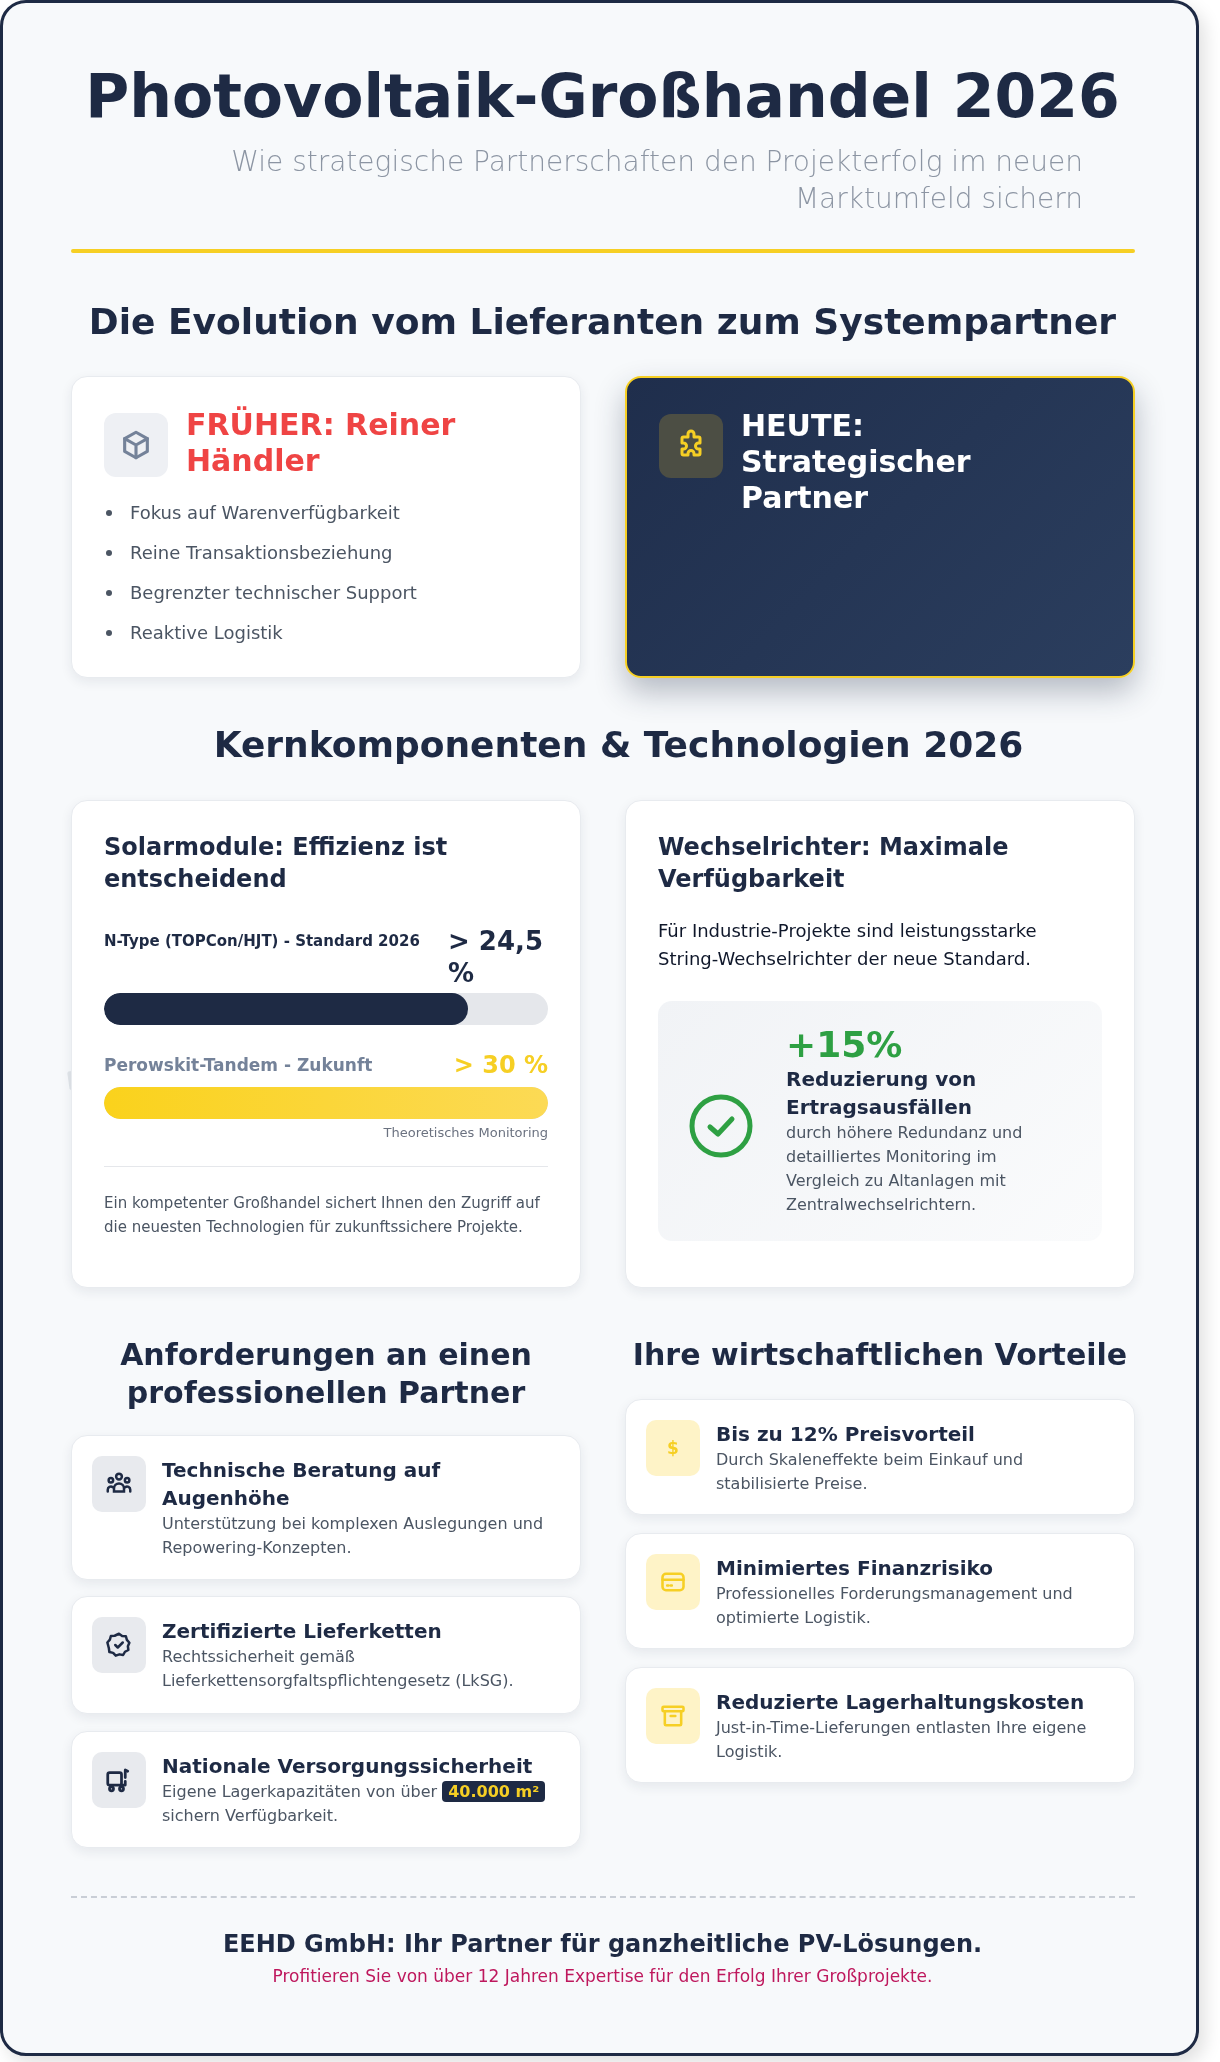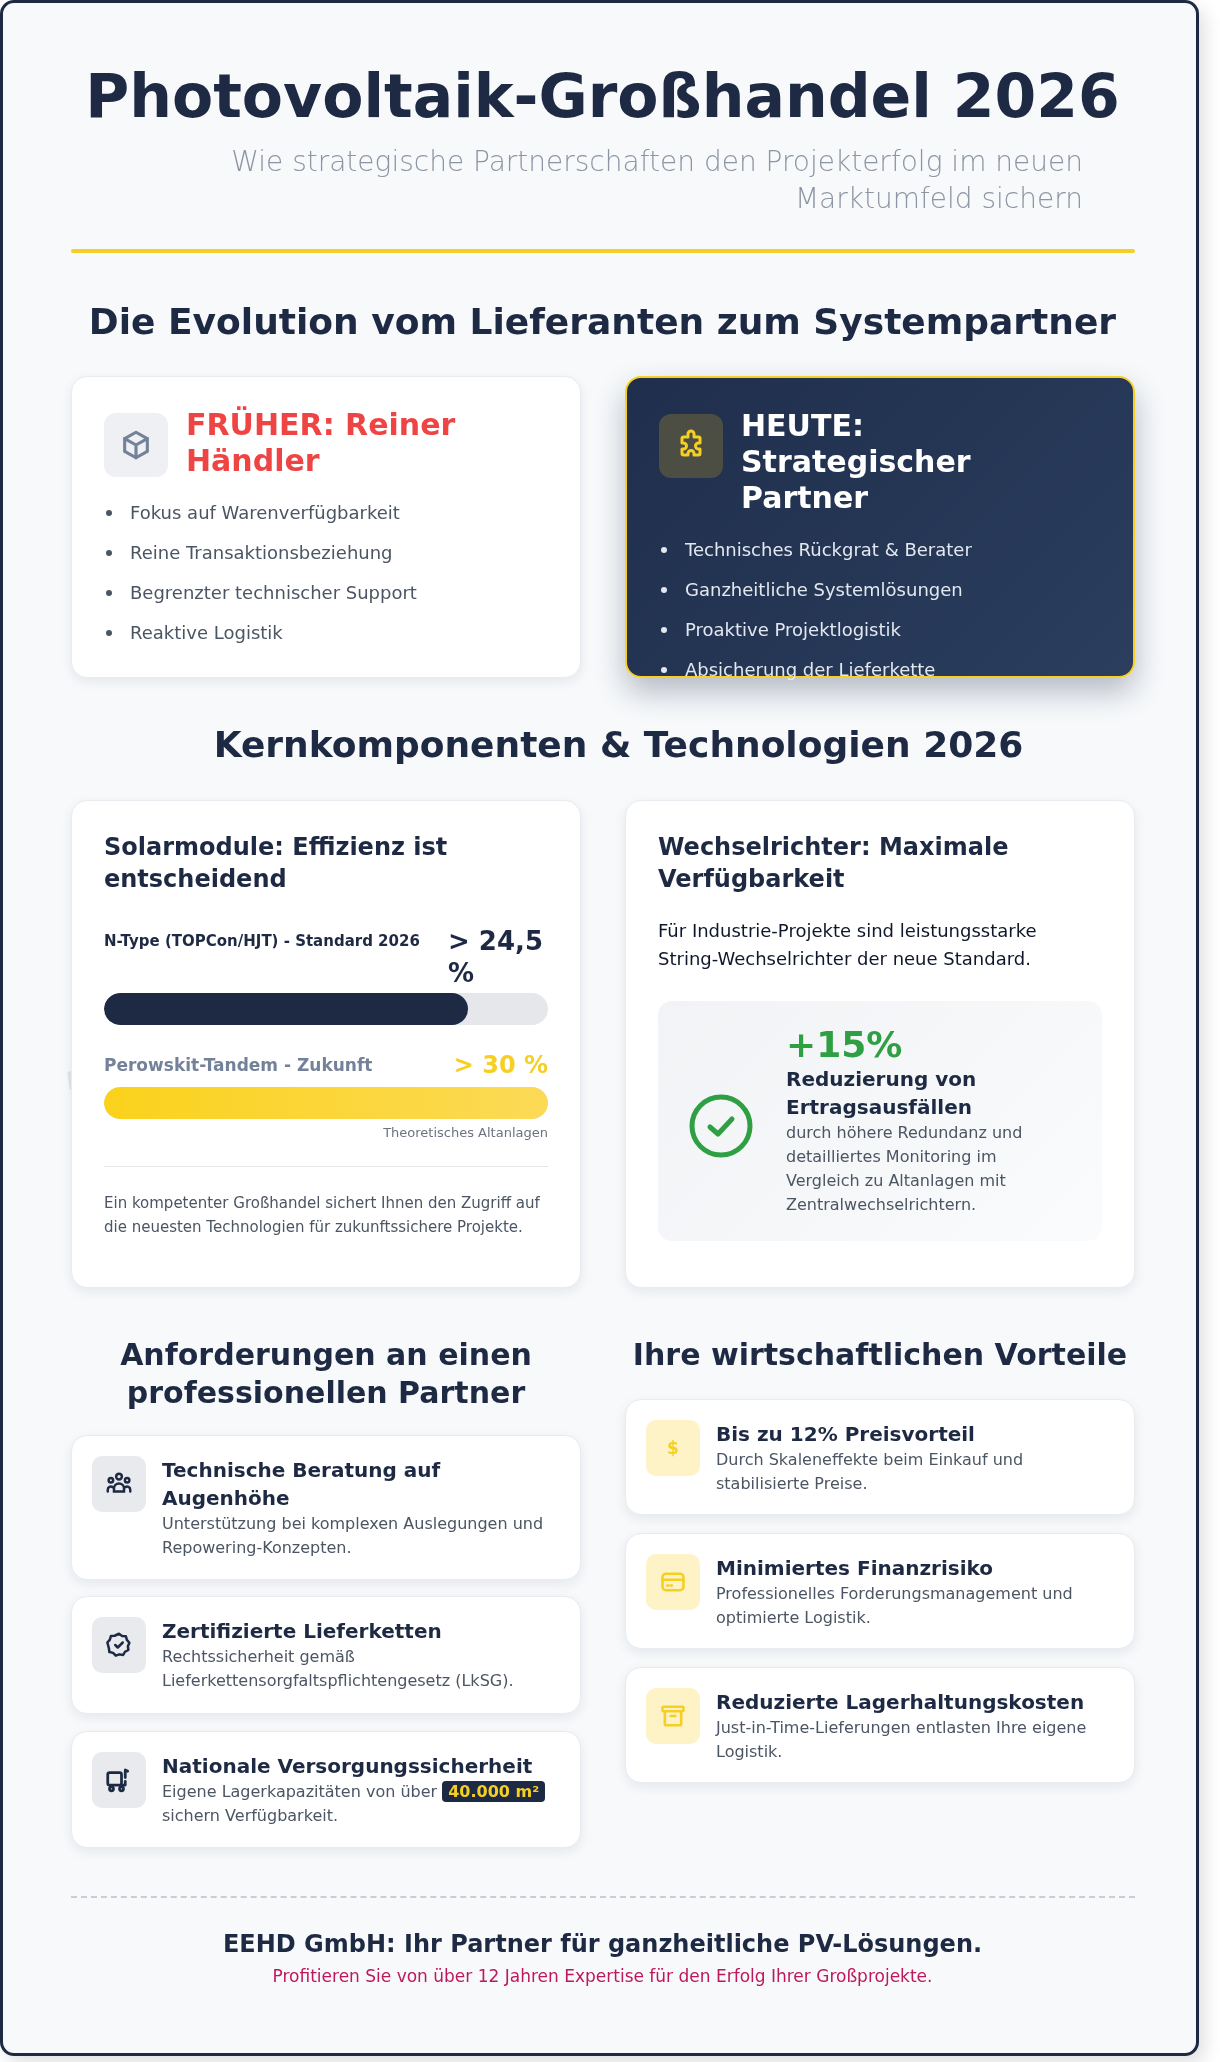--- a/index.html
+++ b/index.html
@@ -1,19 +1,19 @@
 <!DOCTYPE html>
 <html><head>
 <meta charset="utf-8">
 <style>
   * { box-sizing: border-box; margin: 0; padding: 0; }
   html, body { width: 1220px; height: 2062px; background: #ffffff; font-family: "DejaVu Sans", sans-serif; color: #1e2a44; overflow: hidden; }
   .frame {
     position: absolute; left: 0; top: 0; width: 1199px; height: 2056px;
-    background: #f7f9fb; border: 3px solid #1e2a44; border-radius: 14px;
+    background: #f7f9fb; border: 3px solid #1e2a44; border-radius: 26px;
     box-shadow: 6px 8px 18px rgba(0,0,0,0.12); overflow: hidden;
   }
   .watermark {
     position: absolute; left: 30px; top: 820px; font-size: 420px; font-weight: 700;
     color: #dfe3e8; opacity: 0.85; transform: rotate(-8deg); letter-spacing: 10px;
     white-space: nowrap; pointer-events: none; z-index: 0;
   }
   .abs { position: absolute; z-index: 1; }
   .title { left: 0; width: 1199px; top: 58px; text-align: center; font-size: 60px; font-weight: 700; color: #1e2a44; }
   .subtitle { left: 120px; width: 960px; top: 140px; text-align: right; font-size: 28px; font-weight: 300; color: #8c95a3; line-height: 37px; font-family: "DejaVu Sans", sans-serif; }
@@ -105,47 +105,41 @@
 
   <div class="abs card evo right">
     <div class="evo-head">
       <div class="evo-icon">
         <svg width="36" height="36" viewBox="0 0 24 24" fill="none" stroke="#f6cf24" stroke-width="2" stroke-linejoin="round">
           <path d="M10 4a2 2 0 0 1 4 0v2h3a1 1 0 0 1 1 1v3h-1a2 2 0 0 0 0 4h1v3a1 1 0 0 1-1 1h-3v-1a2 2 0 0 0-4 0v1H7a1 1 0 0 1-1-1v-3h1a2 2 0 0 0 0-4H6V7a1 1 0 0 1 1-1h3z"></path>
         </svg>
       </div>
       <div class="evo-title">HEUTE: Strategischer Partner</div>
     </div>
-    <ul>
-      <li>Technisches Rückgrat &amp; Berater</li>
-      <li>Ganzheitliche Systemlösungen</li>
-      <li>Proaktive Projektlogistik</li>
-      <li>Absicherung der Lieferkette</li>
-    </ul>
   </div>
 
   <h2 class="abs h2" style="top:721px;padding-left:32px;">Kernkomponenten &amp; Technologien 2026</h2>
 
   <div class="abs card comp left">
     <div class="comp-title">Solarmodule: Effizienz ist entscheidend</div>
     <div class="bar-row">
       <div class="bar-label">N-Type (TOPCon/HJT) - Standard 2026</div>
       <div class="bar-value">&gt; 24,5 %</div>
     </div>
     <div class="bar-track">
       <div class="bar-fill" style="width:82%; background:#1e2a44;"></div>
     </div>
     <div class="bar-row2">
       <div class="bar-label2">Perowskit-Tandem - Zukunft</div>
       <div class="bar-value2">&gt; 30 %</div>
     </div>
     <div class="bar-track" style="margin-top:8px;">
       <div class="bar-fill" style="width:100%; background:linear-gradient(90deg,#fad21c,#fcda55);"></div>
     </div>
-    <div class="bar-note">Theoretisches Altanlagen</div>
+    <div class="bar-note">Theoretisches Monitoring</div>
     <div class="comp-divider"></div>
     <div class="comp-foot">Ein kompetenter Großhandel sichert Ihnen den Zugriff auf die neuesten Technologien für zukunftssichere Projekte.</div>
   </div>
 
   <div class="abs card comp right">
     <div class="comp-title">Wechselrichter: Maximale Verfügbarkeit</div>
     <div class="comp-desc">Für Industrie-Projekte sind leistungsstarke String-Wechselrichter der neue Standard.</div>
     <div class="stat-box">
       <div class="stat-icon">
         <svg width="66" height="66" viewBox="0 0 66 66" fill="none" stroke="#2ea043" stroke-width="5" stroke-linecap="round" stroke-linejoin="round">

